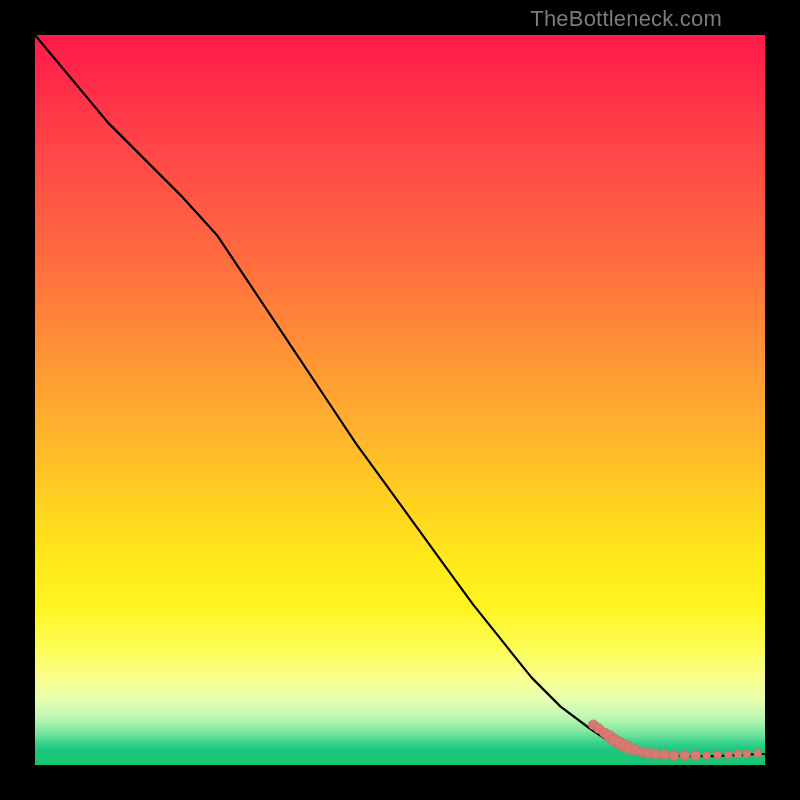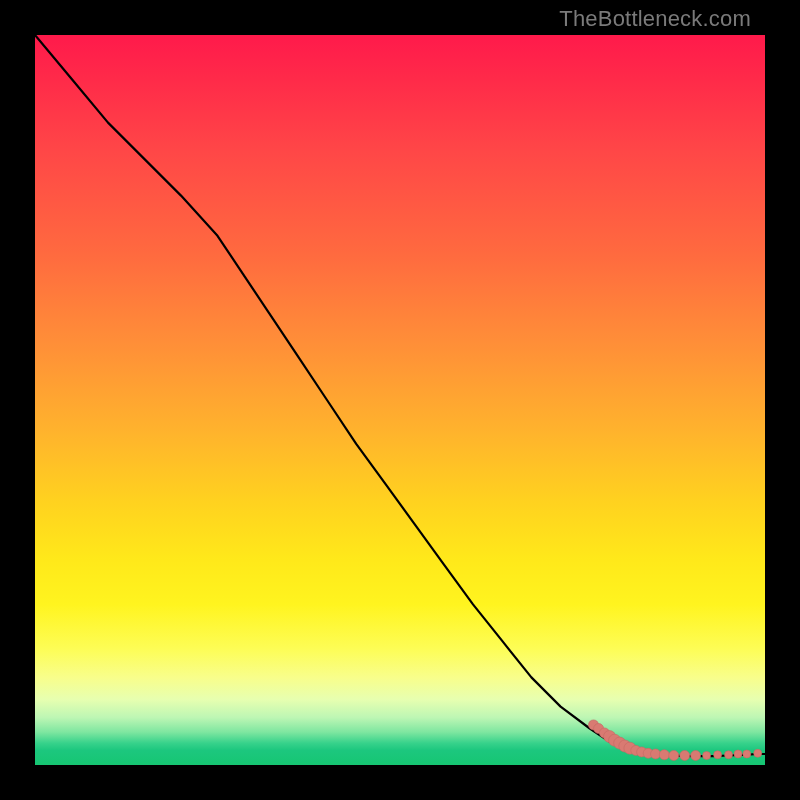--- a/index.html
+++ b/index.html
@@ -11,21 +11,20 @@
     overflow: hidden;
     font-family: Arial, Helvetica, sans-serif;
   }
   .frame {
     position: absolute;
     left: 0;
     top: 0;
     width: 740px;
     height: 800px;
     background: #000;
-    padding-left: 29px;
   }
   .plot {
     position: absolute;
     left: 35px;
     top: 35px;
     width: 730px;
     height: 730px;
     
     background: linear-gradient(
       to bottom,

